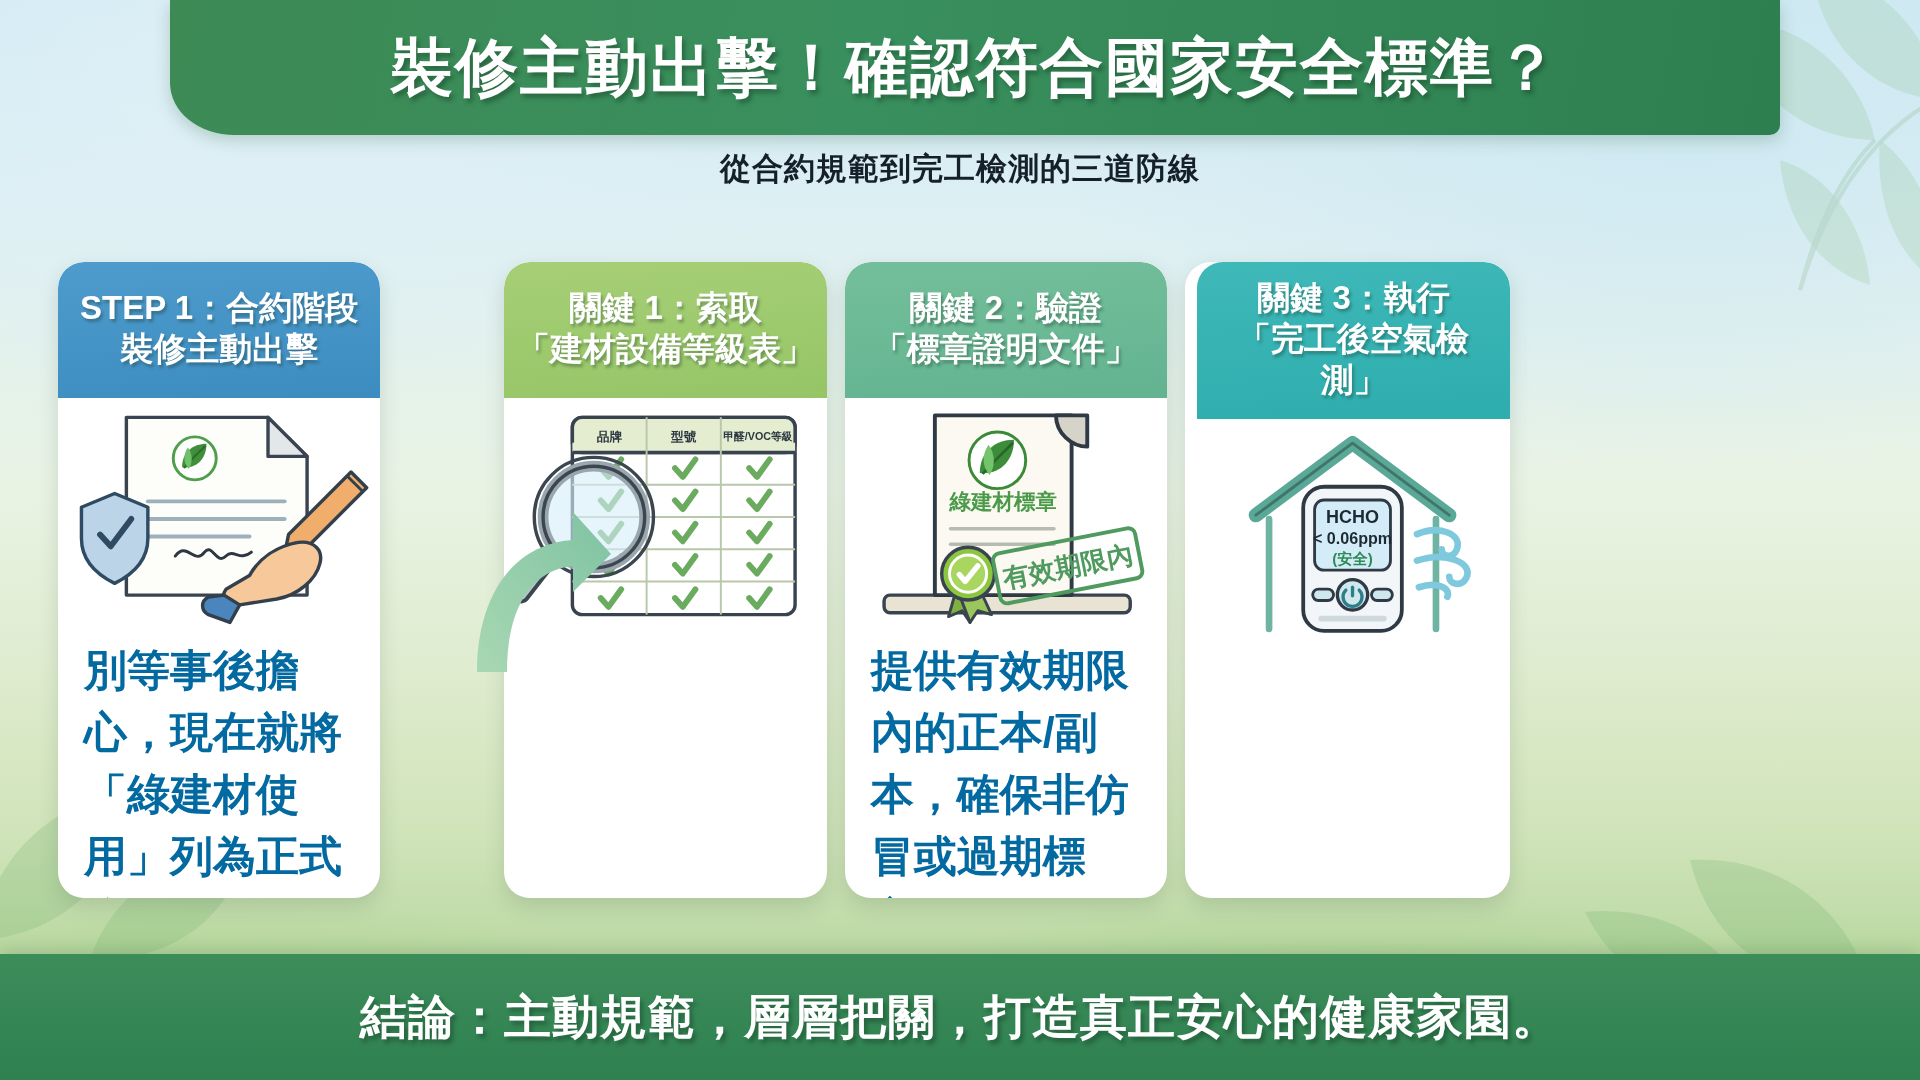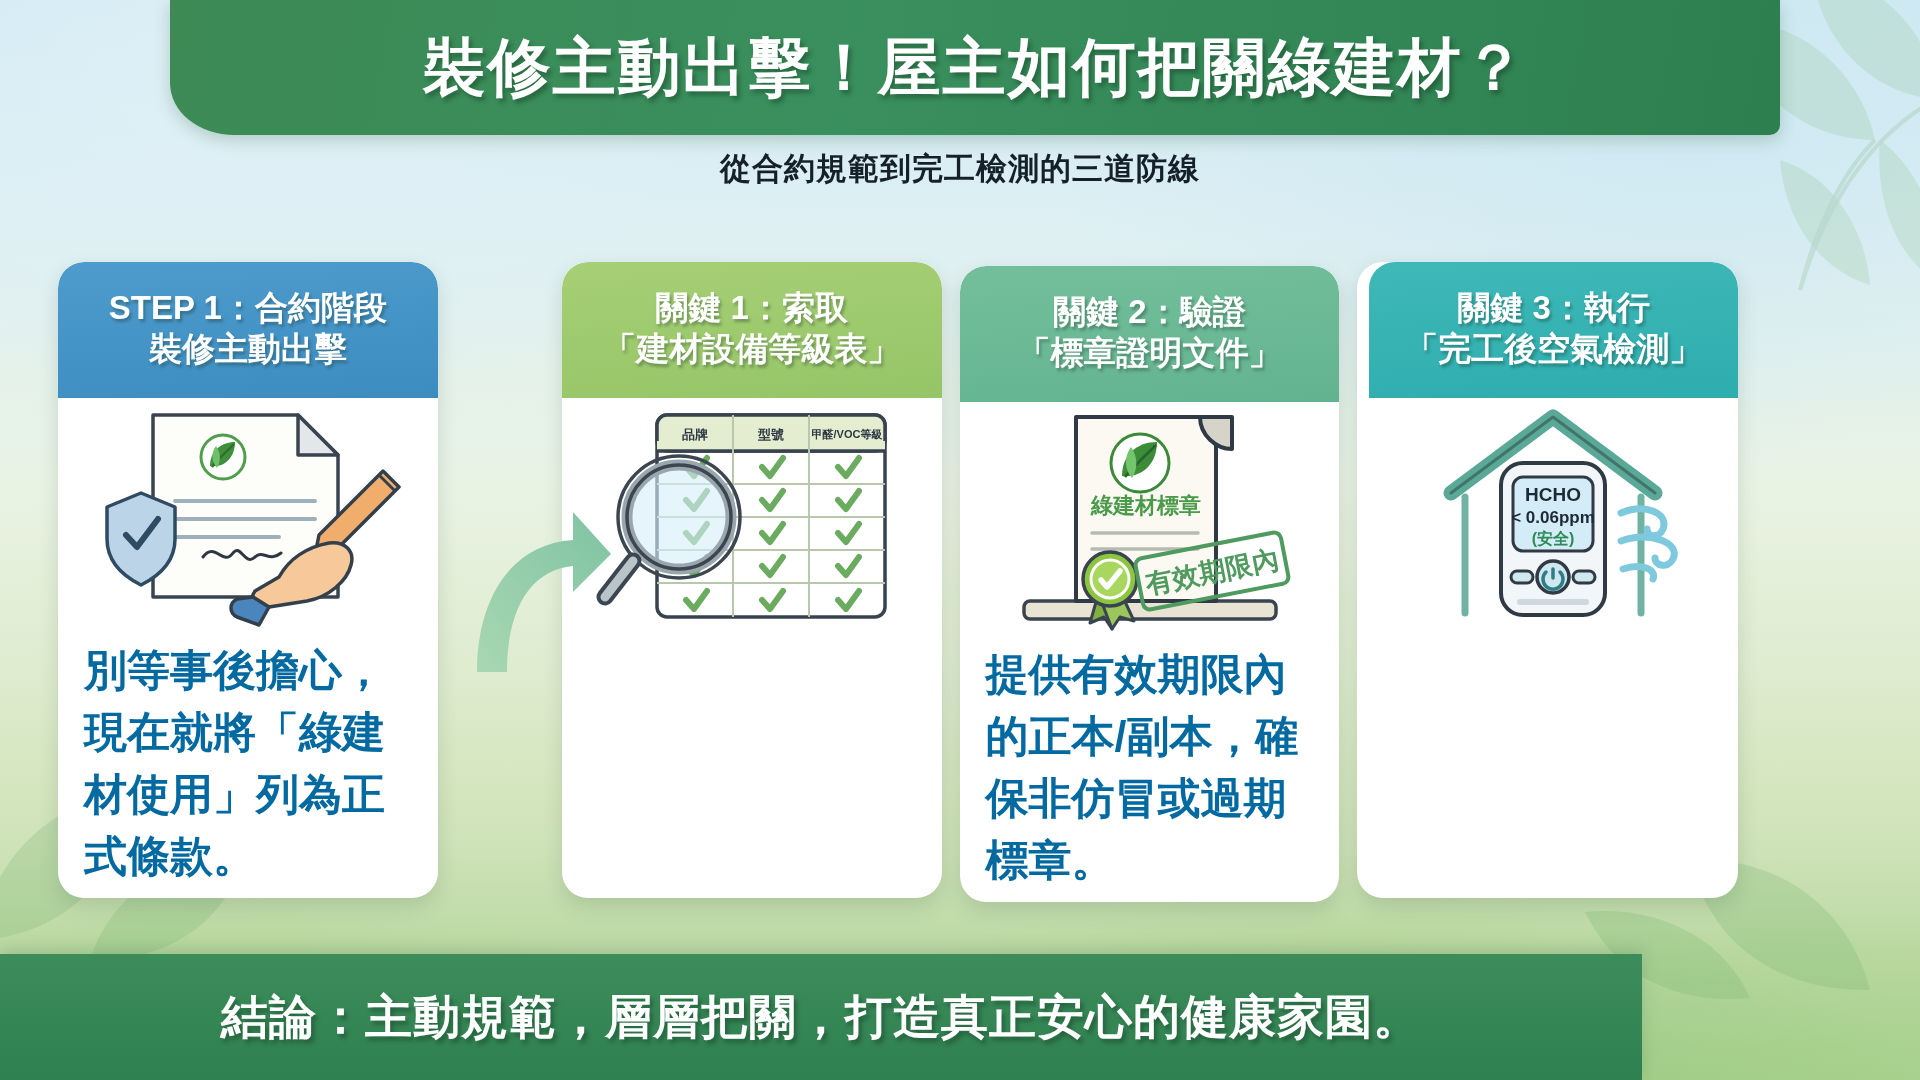--- a/index.html
+++ b/index.html
@@ -49,22 +49,22 @@
   .subtitle {
     position: absolute; left: 0; right: 0; top: 148px;
     text-align: center;
     font-size: 31px; font-weight: 700; color: #16202a;
     letter-spacing: 1px;
   }
 
   
   .cards {
     position: absolute; left: 58px; top: 262px;
-    width: 1680px; height: 636px;
-    display: flex; align-items: center;
+    width: 1452px; height: 636px;
+    display: flex; align-items: flex-end;
   }
   .card {
     background: #ffffff;
     border-radius: 26px;
     overflow: hidden;
     box-shadow: 0 8px 20px rgba(60,90,70,.18);
     display: flex; flex-direction: column;
     height: 636px;
   }
   .card.c1 { width: 412px; }
@@ -102,21 +102,21 @@
   }
 
   
   .flow-arrow {
     position: absolute; left: 455px; top: 500px;
     width: 160px; height: 180px; pointer-events: none;
   }
 
   
   .footer-band {
-    position: absolute; left: 0; bottom: 0; width: 1642px; height: 126px;
+    position: absolute; left: 0; bottom: 0; width: 1920px; height: 126px;
     background: linear-gradient(180deg, #3d8d5b 0%, #2f8050 100%);
     display: flex; align-items: center; justify-content: center;
     box-shadow: 0 -4px 14px rgba(40,90,55,.18);
   }
   .footer-band .footer-text {
     color: #ffffff; font-size: 47px; font-weight: 700; letter-spacing: 1px;
     text-shadow: 3px 4px 4px rgba(15,55,32,.45);
     white-space: nowrap;
   }
 </style>
@@ -154,21 +154,21 @@
   <div class="leafbg" style="left:1330px; top:700px; width:560px; height:300px; opacity:.25;">
     <svg width="560" height="300" viewBox="0 0 560 300">
       <g fill="#76b46f">
         <path d="M540 290 C520 210 450 155 360 160 C380 245 450 292 540 290 Z"></path>
         <path d="M420 298 C395 240 330 205 255 212 C285 275 345 305 420 298 Z"></path>
       </g>
     </svg>
   </div>
 
   <div class="title-band">
-    <div class="title-text">裝修主動出擊！屋主如何把關綠建材？</div>
+    <div class="title-text">裝修主動出擊！確認符合國家安全標準？</div>
   </div>
   <div class="subtitle">從合約規範到完工檢測的三道防線</div>
 
   <div class="cards">
 
     <div class="card c1">
       <div class="card-head">
         <div>STEP 1：合約階段</div>
         <div>裝修主動出擊</div>
       </div>

